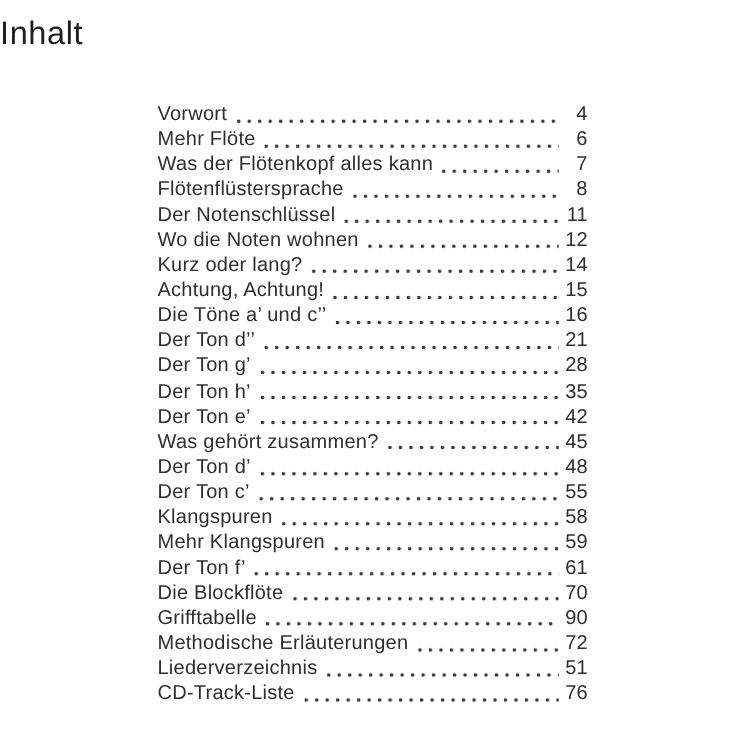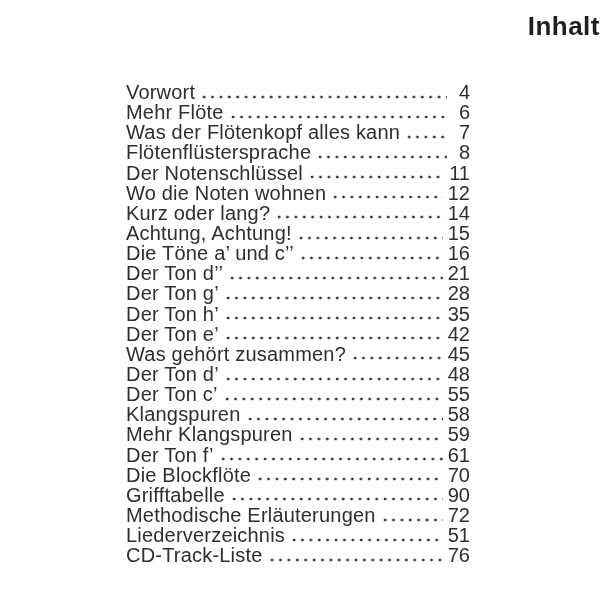--- a/index.html
+++ b/index.html
@@ -12,37 +12,37 @@
     width: 600px;
     height: 600px;
     background: #ffffff;
     font-family: "Liberation Sans", sans-serif;
     color: #2e2e2e;
     overflow: hidden;
   }
   .page-title {
     margin: 0;
     padding-top: 13px;
-    text-align: right;
+    text-align: left;
     font-size: 26px;
     line-height: 26px;
-    font-weight: 700;
+    font-weight: 400;
     letter-spacing: 0.5px;
     color: #1f1f1f;
   }
   .toc-list {
     position: absolute;
     left: 126px;
     top: 82px;
     width: 344px;
   }
   .toc-row {
     display: flex;
     height: 20.15px;
-    font-size: 20px;
+    font-size: 16px;
   }
   .toc-label {
     white-space: nowrap;
     line-height: 20.15px;
     letter-spacing: 0.2px;
     color: #2e2e2e;
   }
   .toc-leader {
     flex: 1;
     margin: 0 5px 0 7px;

